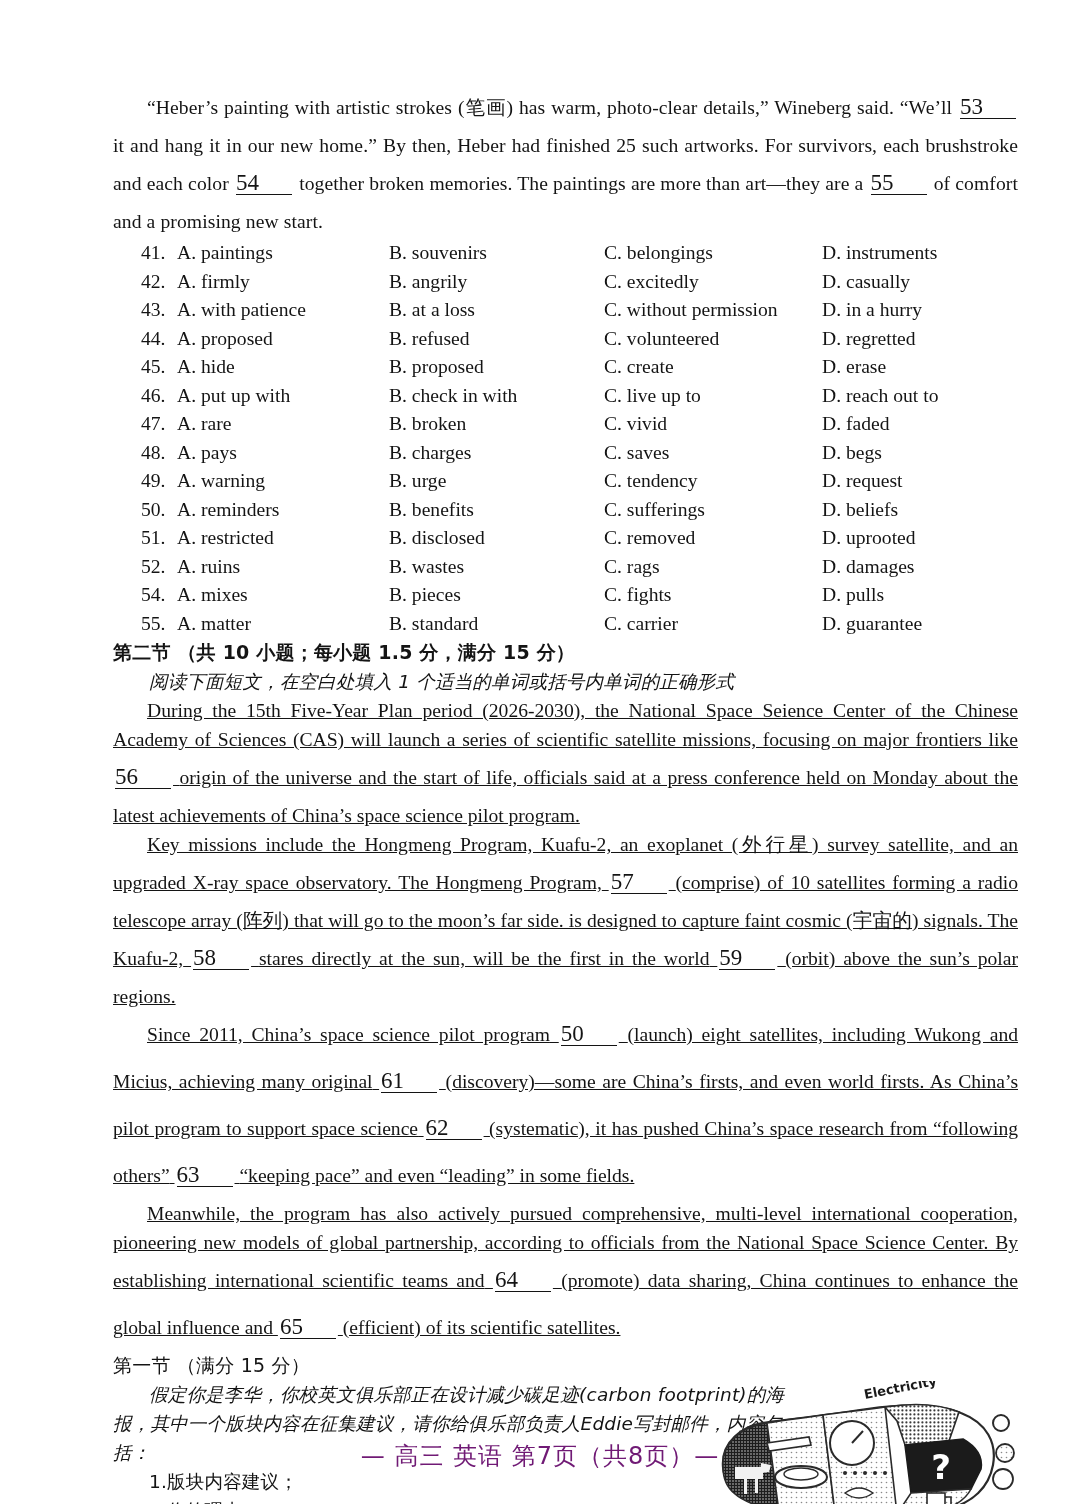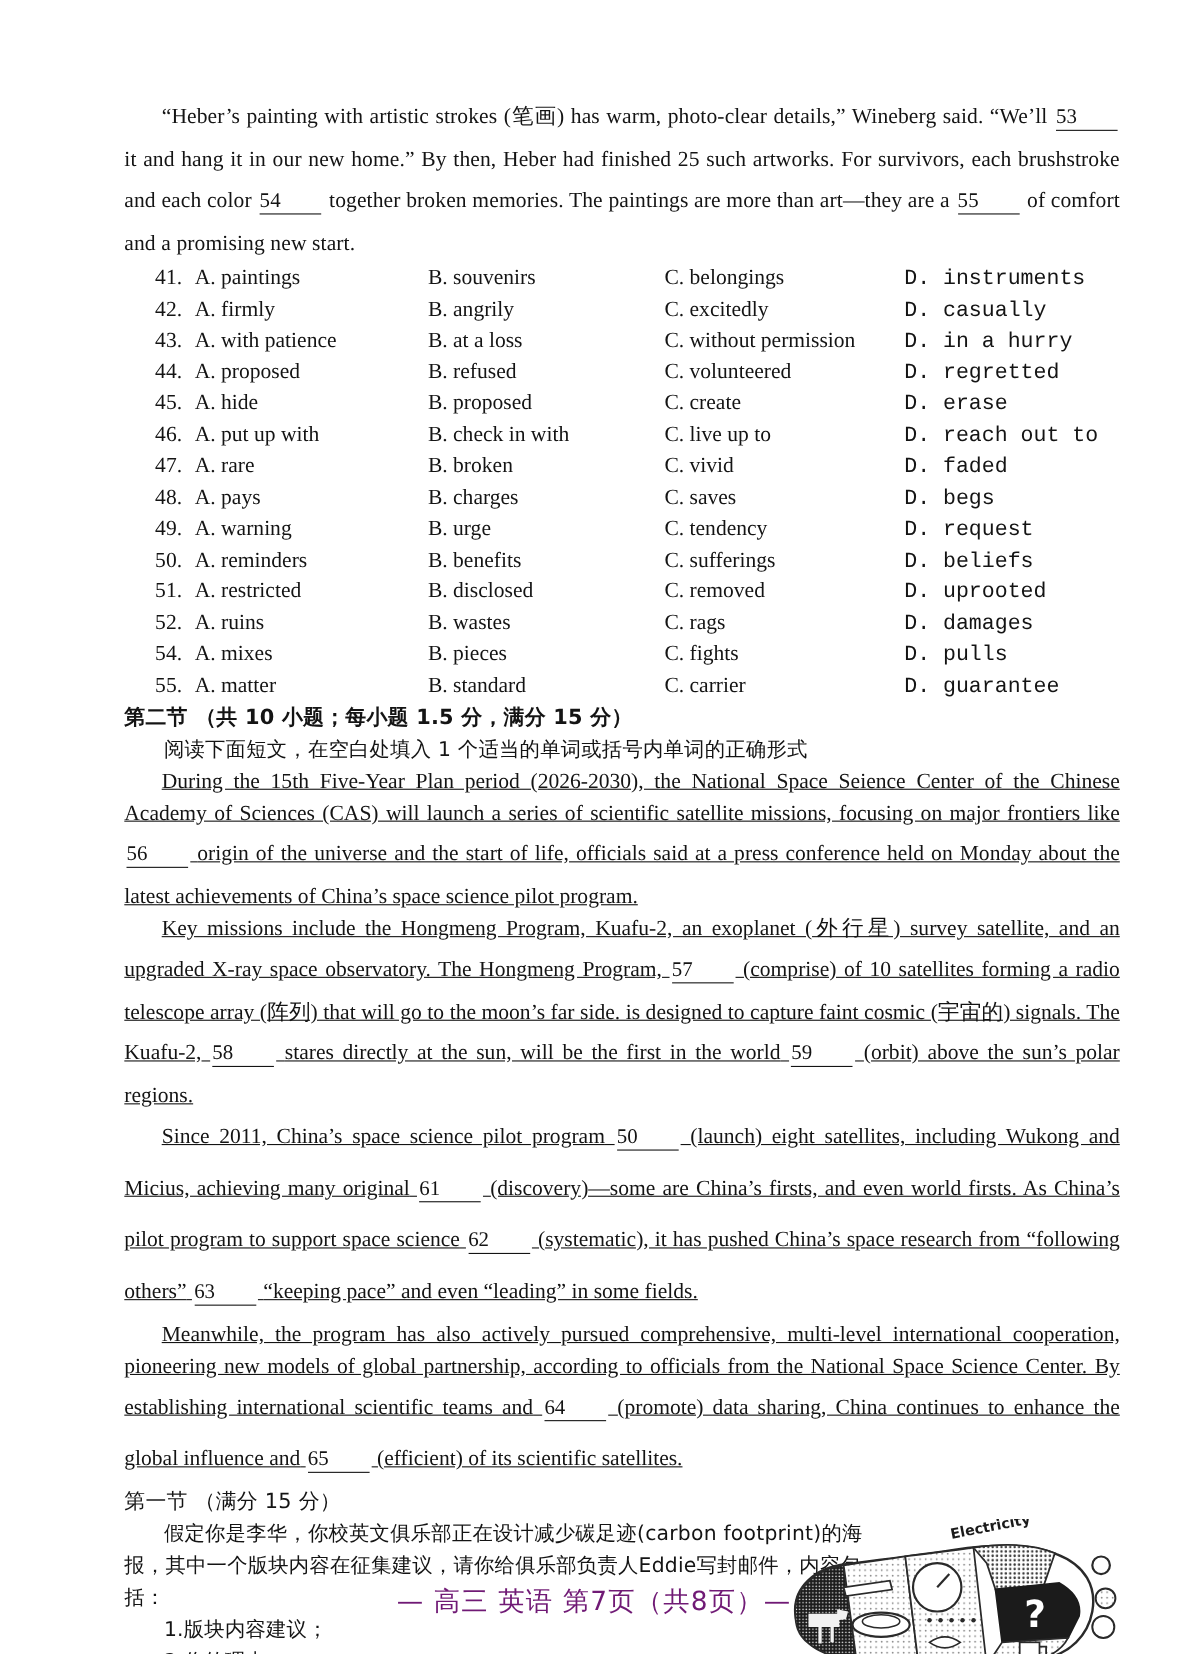--- a/index.html
+++ b/index.html
@@ -39,53 +39,54 @@
   }
   .cloze-para .indent { display: inline-block; width: 34px; }
 
   .blank {
     display: inline-block;
     min-width: 56px;
     text-align: right;
     border-bottom: 1.6px solid #141414;
     line-height: 22px;
     margin: 12px 2px;
-    font-size: 19px;
+    font-size: 23px;
   }
 
   
   .options {
     margin-top: 3px;
   }
   .opt-row {
     display: flex;
     font-size: 19.6px;
     line-height: 28.5px;
     height: 28.5px;
     white-space: nowrap;
   }
   .opt-num { width: 36px; flex: none; margin-left: 28px; }
   .opt-a { width: 212px; flex: none; }
   .opt-b { width: 215px; flex: none; }
   .opt-c { width: 218px; flex: none; }
-  .opt-d { flex: none; font-family: Liberation Mono, monospace; }
+  .opt-d { flex: none; }
 
   
   .cn-head {
     font-family: "DejaVu Sans", "Liberation Sans", sans-serif;
     font-size: 19px;
     line-height: 29px;
     font-weight: 600;
     letter-spacing: 0.2px;
   }
   .cn-line {
     font-family: "DejaVu Sans", "Liberation Sans", sans-serif;
     font-size: 18.5px;
     line-height: 29px;
     letter-spacing: 0.2px;
+    font-style: italic;
   }
   .cn-indent { display: inline-block; width: 36px; }
 
   .body-para {
     font-size: 19.6px;
     line-height: 29px;
     text-align: justify;
     text-align-last: left;
     margin: 0;
     text-decoration: underline;

